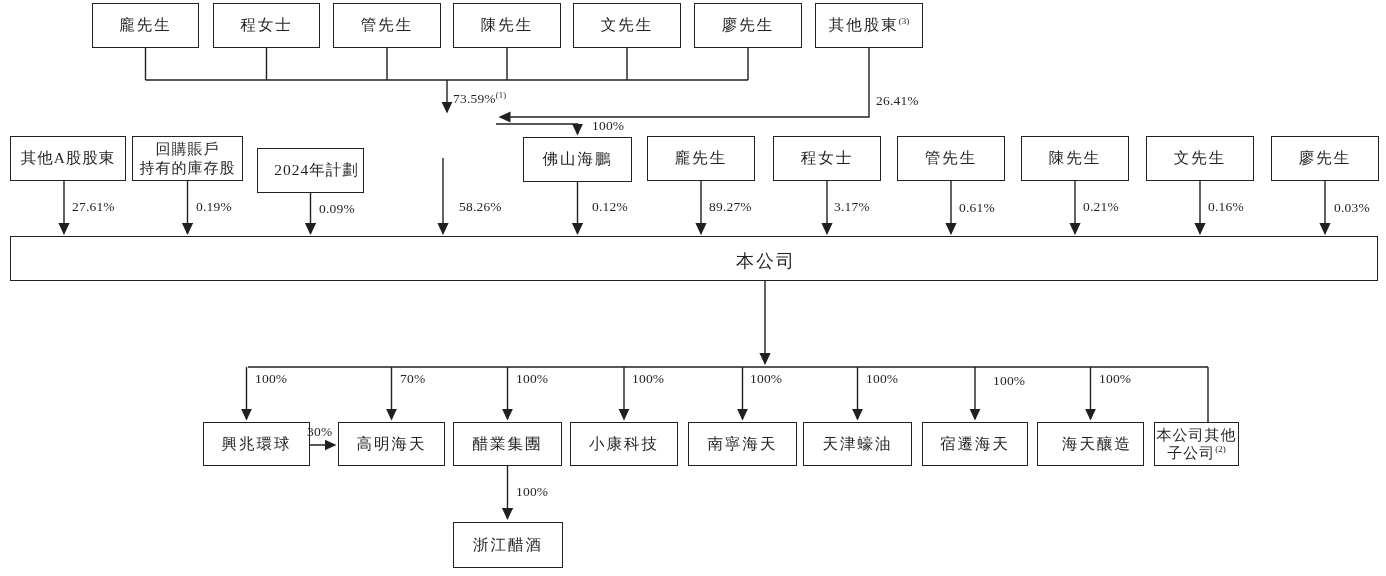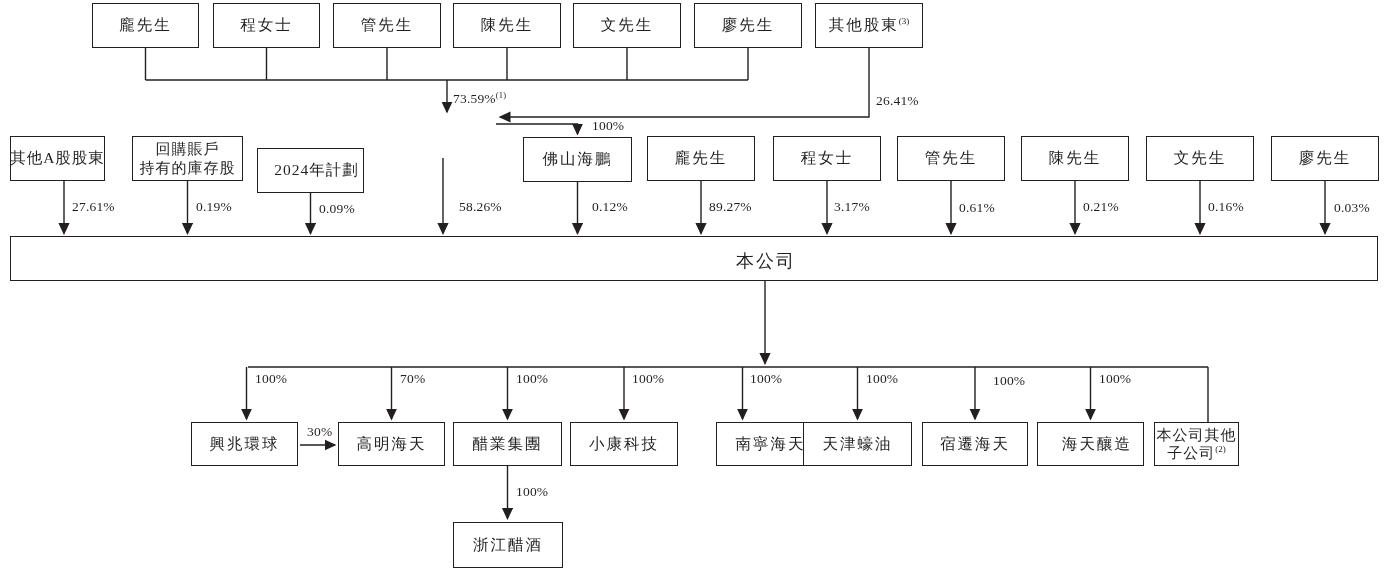--- a/index.html
+++ b/index.html
@@ -101,21 +101,21 @@
   <div class="node" style="left:573px;top:3px;width:108px;height:45px;">
       <span class="ln">文先生</span>
     </div>
   <div class="node" style="left:694px;top:3px;width:108px;height:45px;">
       <span class="ln">廖先生</span>
     </div>
   <div class="node" style="left:815px;top:3px;width:108px;height:45px;">
       <span class="ln"><span>其他股東</span><sup>(3)</sup></span>
     </div>
 
-  <div class="node" style="left:10px;top:136px;width:95px;height:45px;letter-spacing:1px;">
+  <div class="node" style="left:10px;top:136px;width:116px;height:45px;letter-spacing:1px;">
       <span class="ln">其他A股股東</span>
     </div>
   <div class="node two-line" style="left:132px;top:136px;width:111px;height:45px;">
       <span class="ln">回購賬戶</span>
       <span class="ln">持有的庫存股</span>
     </div>
   <div class="node" style="left:257px;top:148px;width:107px;height:45px;letter-spacing:1px;padding-left:12px;">
       <span class="ln">2024年計劃</span>
     </div>
   <div class="node" style="left:523px;top:137px;width:109px;height:45px;">
@@ -136,33 +136,33 @@
   <div class="node" style="left:1146px;top:136px;width:108px;height:45px;">
       <span class="ln">文先生</span>
     </div>
   <div class="node" style="left:1271px;top:136px;width:108px;height:45px;">
       <span class="ln">廖先生</span>
     </div>
 
   <div class="node" style="left:10px;top:236px;width:1368px;height:45px;"></div>
   <span class="company-label" style="left:766px;top:249px;">本公司</span>
 
-  <div class="node" style="left:191px;top:422px;width:107px;height:44px;">
+  <div class="node" style="left:203px;top:422px;width:107px;height:44px;">
       <span class="ln">興兆環球</span>
     </div>
   <div class="node" style="left:338px;top:422px;width:107px;height:44px;">
       <span class="ln">高明海天</span>
     </div>
   <div class="node" style="left:453px;top:422px;width:109px;height:44px;">
       <span class="ln">醋業集團</span>
     </div>
   <div class="node" style="left:570px;top:422px;width:108px;height:44px;">
       <span class="ln">小康科技</span>
     </div>
-  <div class="node" style="left:688px;top:422px;width:109px;height:44px;margin-left:28px;">
+  <div class="node" style="left:688px;top:422px;width:109px;height:44px;">
       <span class="ln">南寧海天</span>
     </div>
   <div class="node" style="left:803px;top:422px;width:109px;height:44px;">
       <span class="ln">天津蠔油</span>
     </div>
   <div class="node" style="left:922px;top:422px;width:106px;height:44px;">
       <span class="ln">宿遷海天</span>
     </div>
   <div class="node" style="left:1037px;top:422px;width:107px;height:44px;padding-left:13px;">
       <span class="ln">海天釀造</span>

